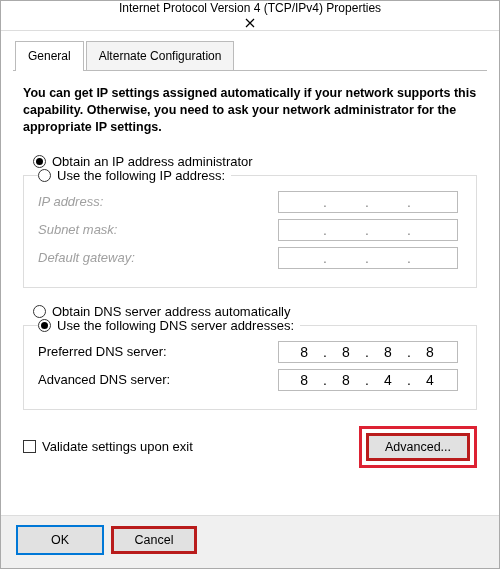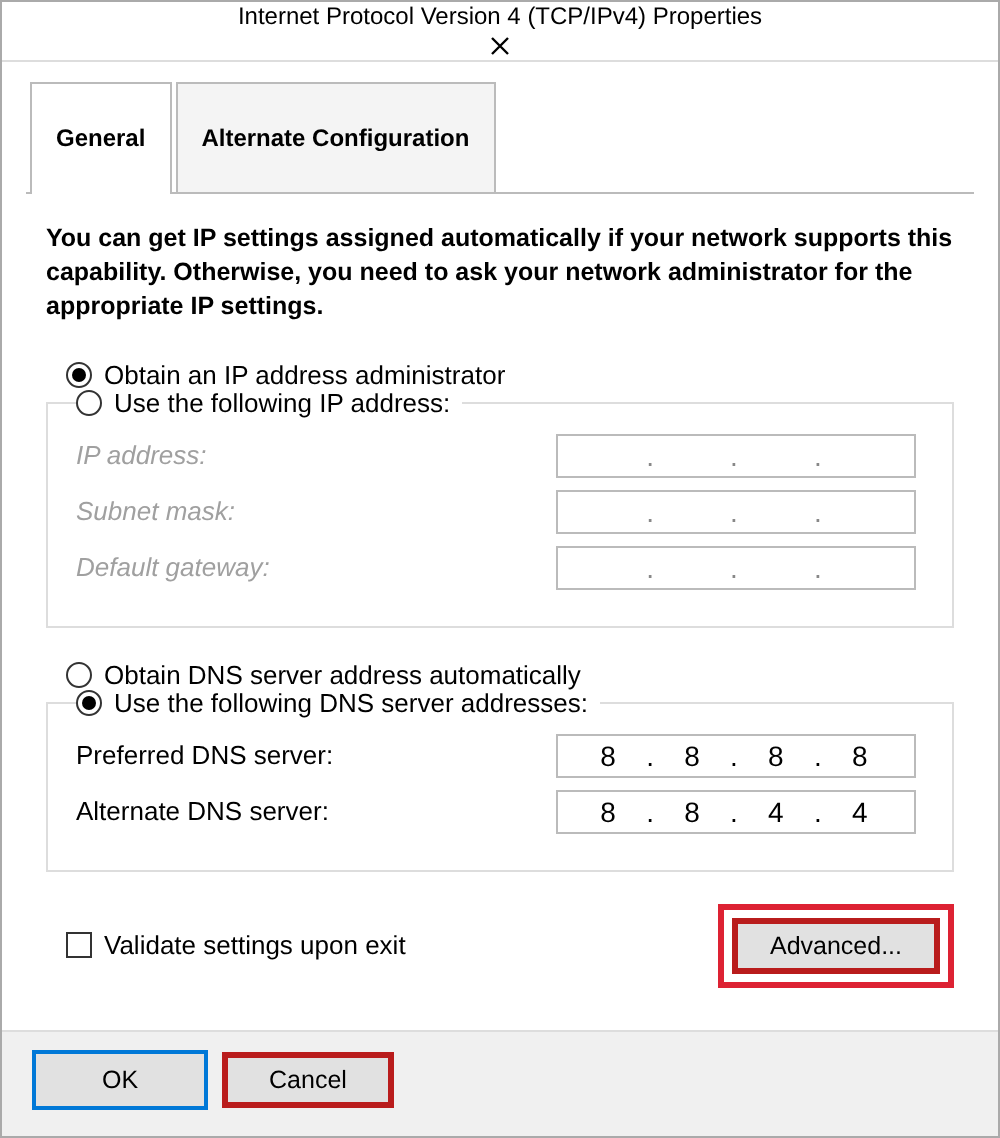--- a/index.html
+++ b/index.html
@@ -35,27 +35,26 @@
     display: flex; align-items: center; justify-content: center;
     font-size: 14px;
   }
   .tabs {
     display: flex;
     margin: 10px 12px 0 12px;
     padding-left: 2px;
     border-bottom: 1px solid #bbb;
   }
   .tab {
-    padding: 20px 12px;
+    padding: 7px 12px;
     border: 1px solid #bbb;
     border-bottom: none;
     margin-right: 2px;
     background: #fff;
     position: relative;
-    font-weight: bold;
   }
   .tab.active {
     background: #fff;
     z-index: 2;
   }
   .tab.active::after {
     content: "";
     position: absolute;
     left: 0; right: 0; bottom: -1px;
     height: 2px; background: #fff;
@@ -103,21 +102,20 @@
     display: flex; align-items: center; justify-content: space-evenly;
     font-family: "Segoe UI", sans-serif; font-size: 14px;
     letter-spacing: 2px;
     padding: 0 8px;
   }
   .ipbox.disabled { background: #fff; color: #888; }
   .ipbox span { display:inline-block; min-width: 20px; text-align:center; }
   .ipbox .dot { min-width: auto; }
   .check-row {
     display: flex; align-items: center; font-size: 13px;
-    margin-left: 10px;
   }
   .checkbox {
     width: 13px; height: 13px; border: 1px solid #333;
     margin-right: 6px; flex-shrink: 0;
   }
   .bottom-row {
     display: flex; align-items: center;
     margin-top: 6px;
   }
   .adv-wrap {
@@ -233,21 +231,21 @@
           <span>8</span>
             <span class="dot">.</span>
           <span>8</span>
             <span class="dot">.</span>
           <span>8</span>
             <span class="dot">.</span>
           <span>8</span>
         </div>
       </div>
       <div class="row">
-        <div class="lbl">Alternate DNS server:</div>
+        <div class="lbl">Advanced DNS server:</div>
         <div class="ipbox">
           <span>8</span>
             <span class="dot">.</span>
           <span>8</span>
             <span class="dot">.</span>
           <span>4</span>
             <span class="dot">.</span>
           <span>4</span>
         </div>
       </div>

